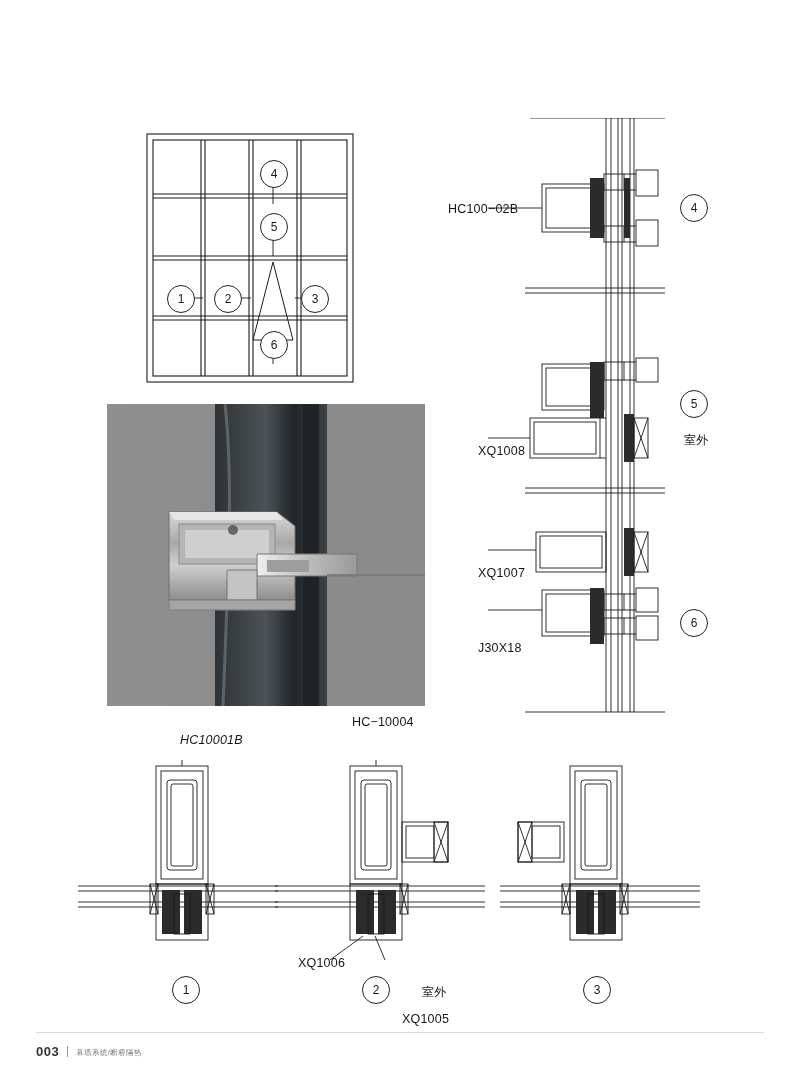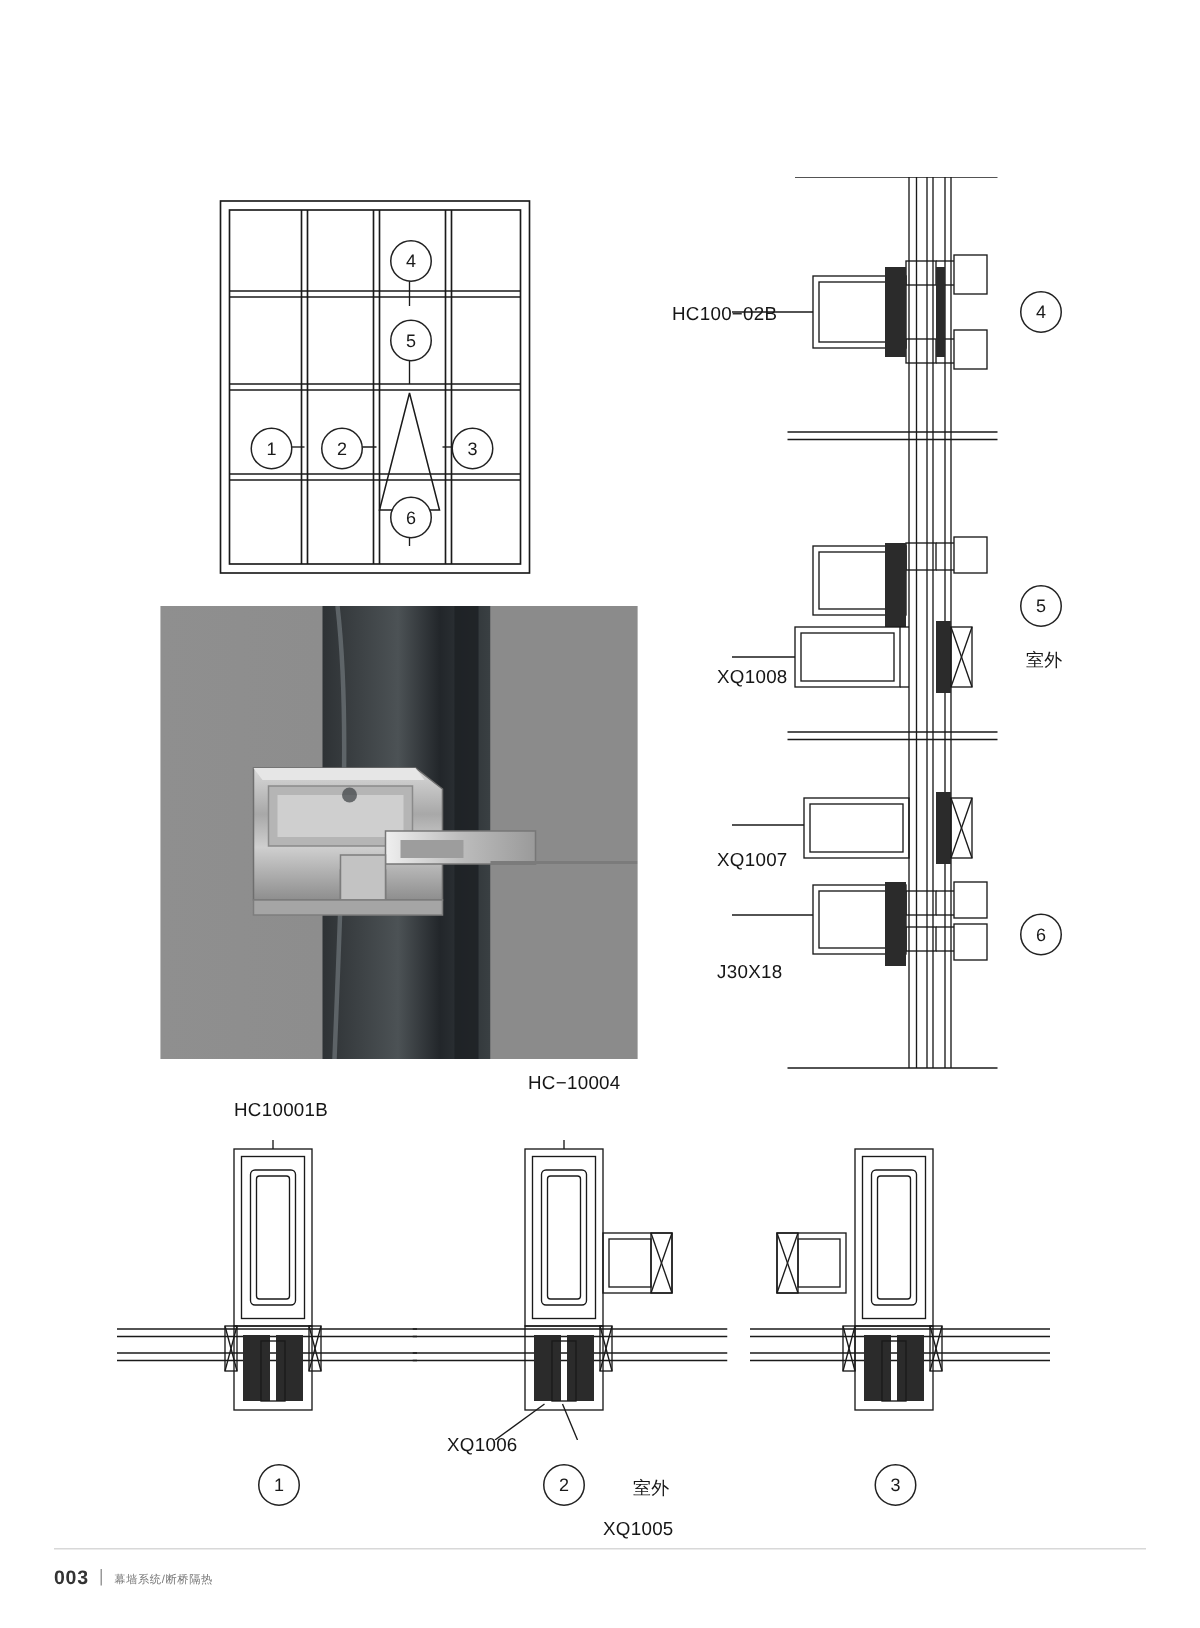--- a/index.html
+++ b/index.html
@@ -285,21 +285,21 @@
       <rect x="88" y="134" width="16" height="40"></rect>
       <rect x="62" y="124" width="8" height="30"></rect>
       <line x1="62" y1="124" x2="70" y2="154"></line>
         <line x1="70" y1="124" x2="62" y2="154"></line>
       <rect x="120" y="124" width="8" height="30"></rect>
       <line x1="120" y1="124" x2="128" y2="154"></line>
         <line x1="128" y1="124" x2="120" y2="154"></line>
     </g>
   </svg>
 
-  <div class="lbl" style="left:156px;top:733px;">HC10001B</div>
+  <div class="lbl" style="left:180px;top:733px;font-style:italic;">HC10001B</div>
   <div class="lbl" style="left:352px;top:715px;">HC−10004</div>
   <div class="lbl" style="left:298px;top:956px;">XQ1006</div>
   <div class="lbl" style="left:402px;top:1012px;">XQ1005</div>
   <div class="lbl cn" style="left:422px;top:984px;">室外</div>
 
   <div class="callout" style="left:172px;top:976px;">
     <span>1</span>
     </div>
   <div class="callout" style="left:362px;top:976px;">
     <span>2</span>

